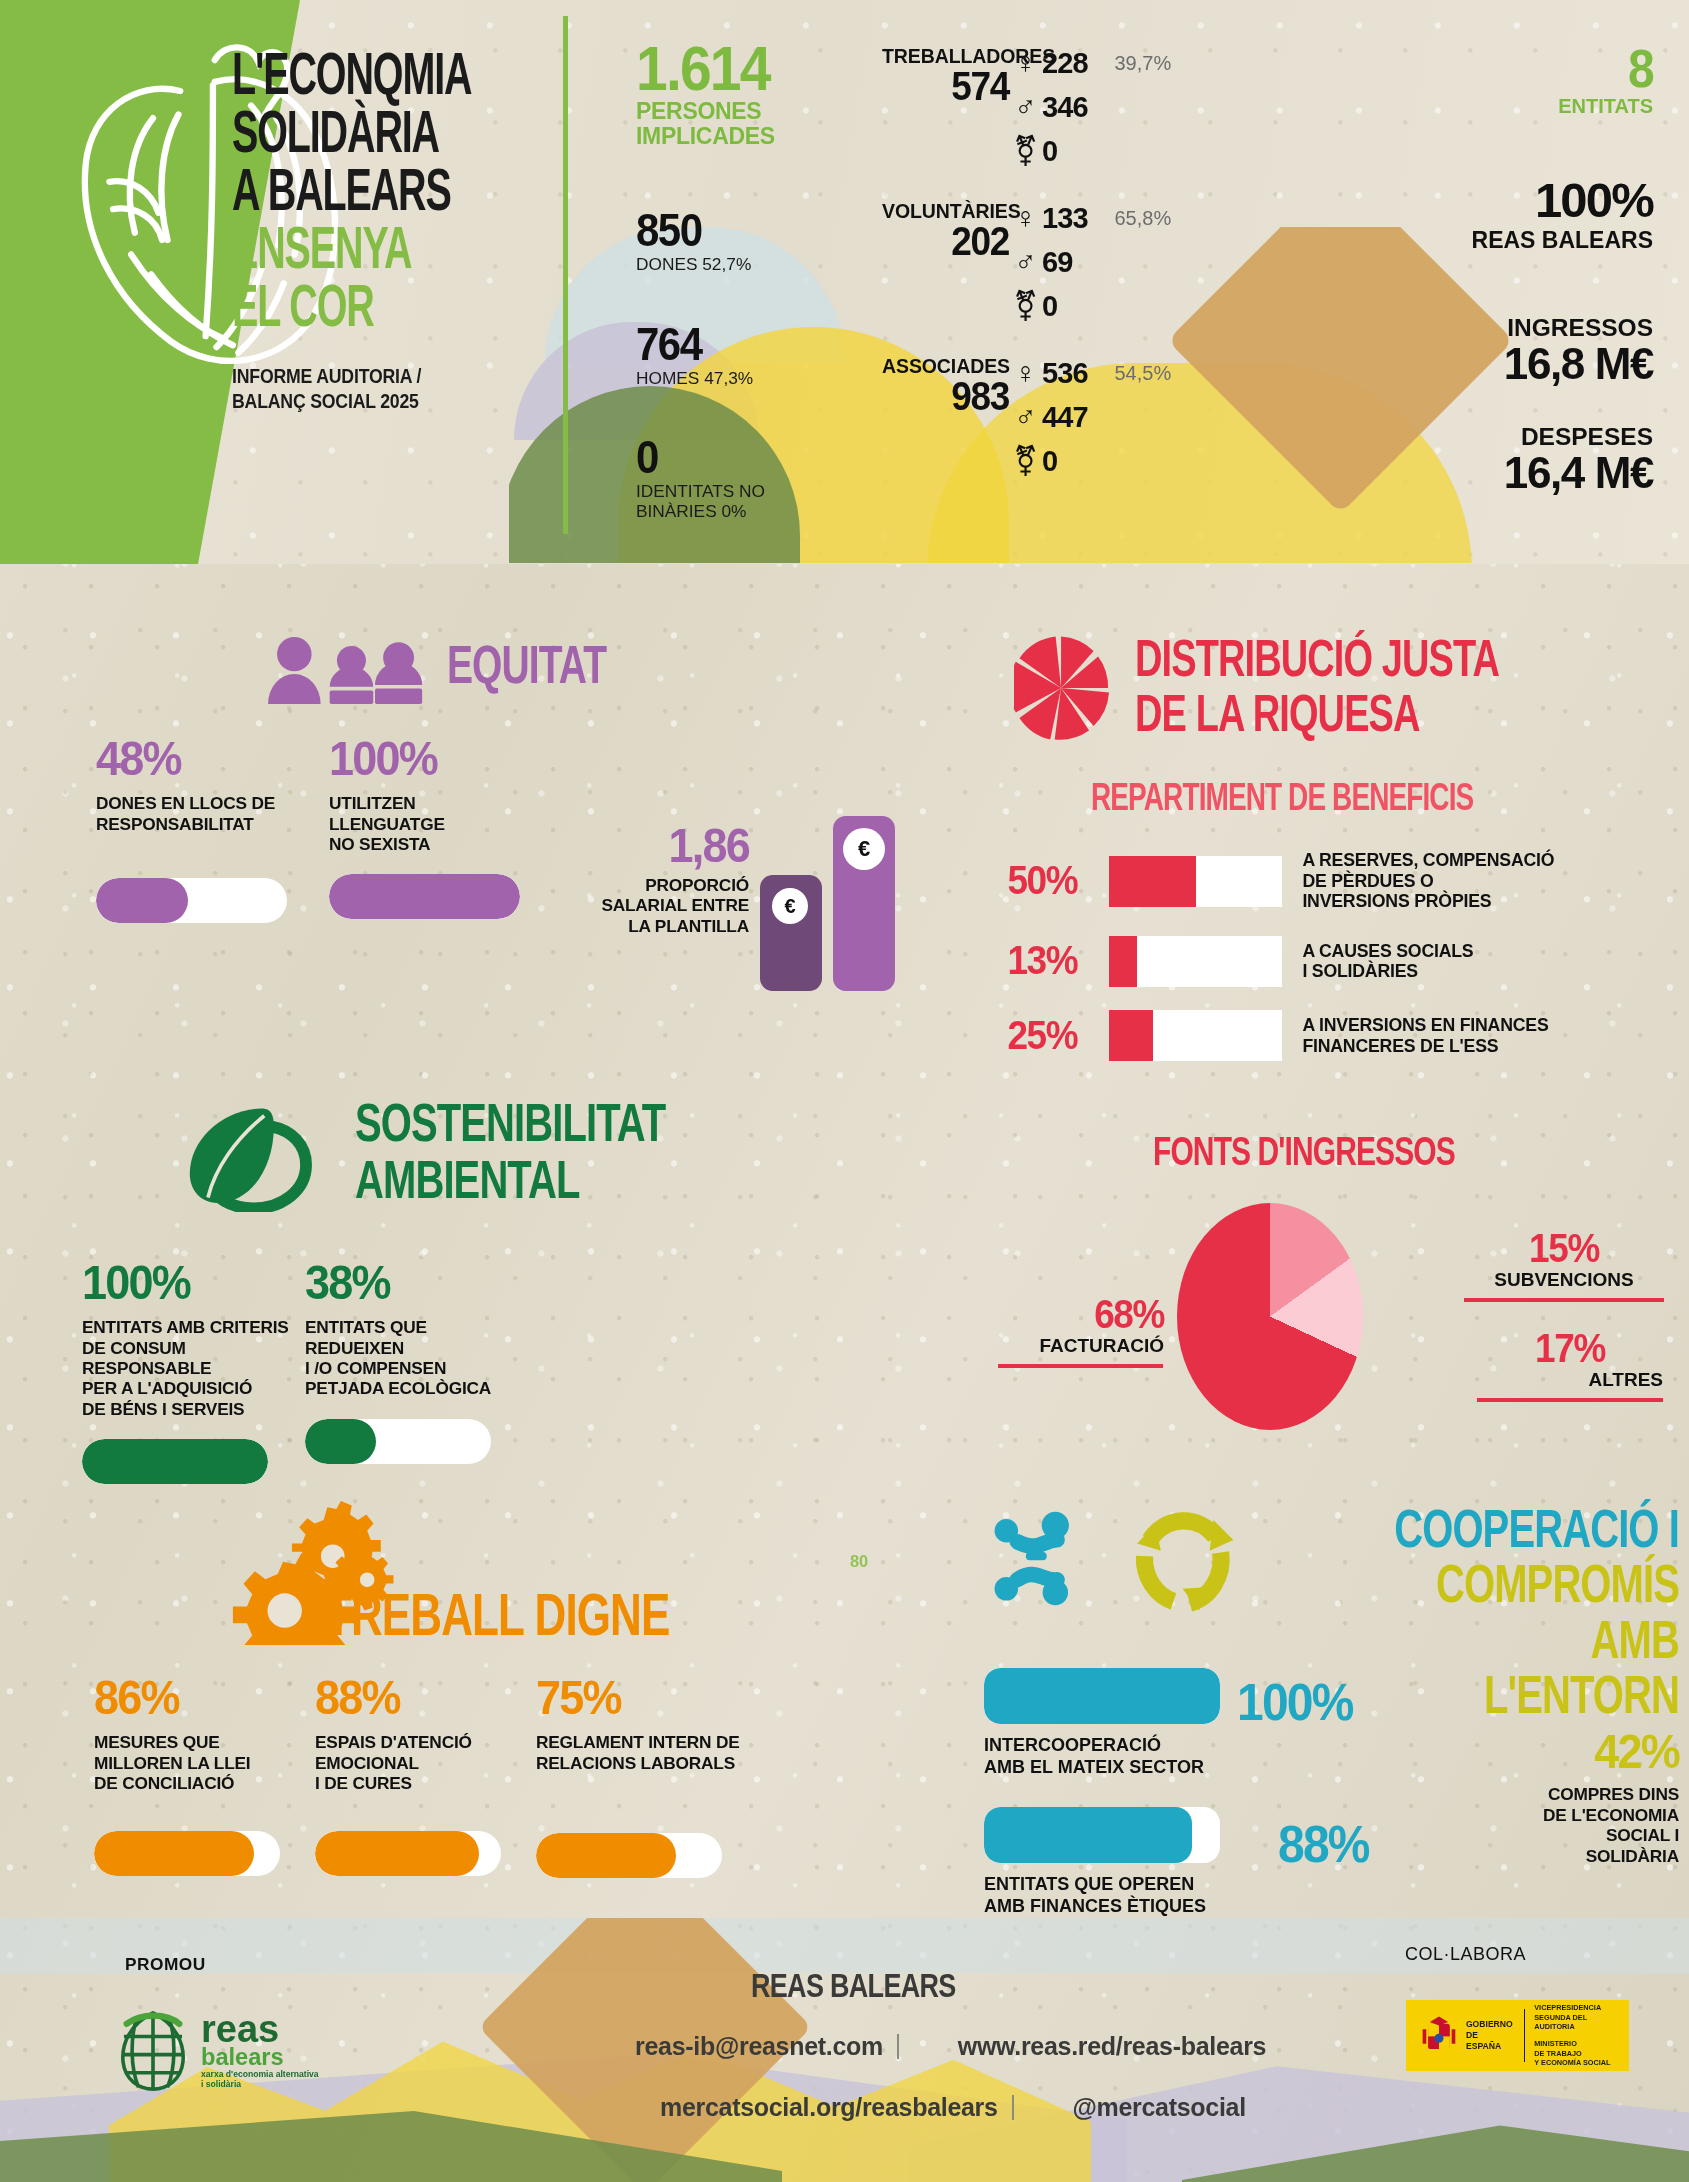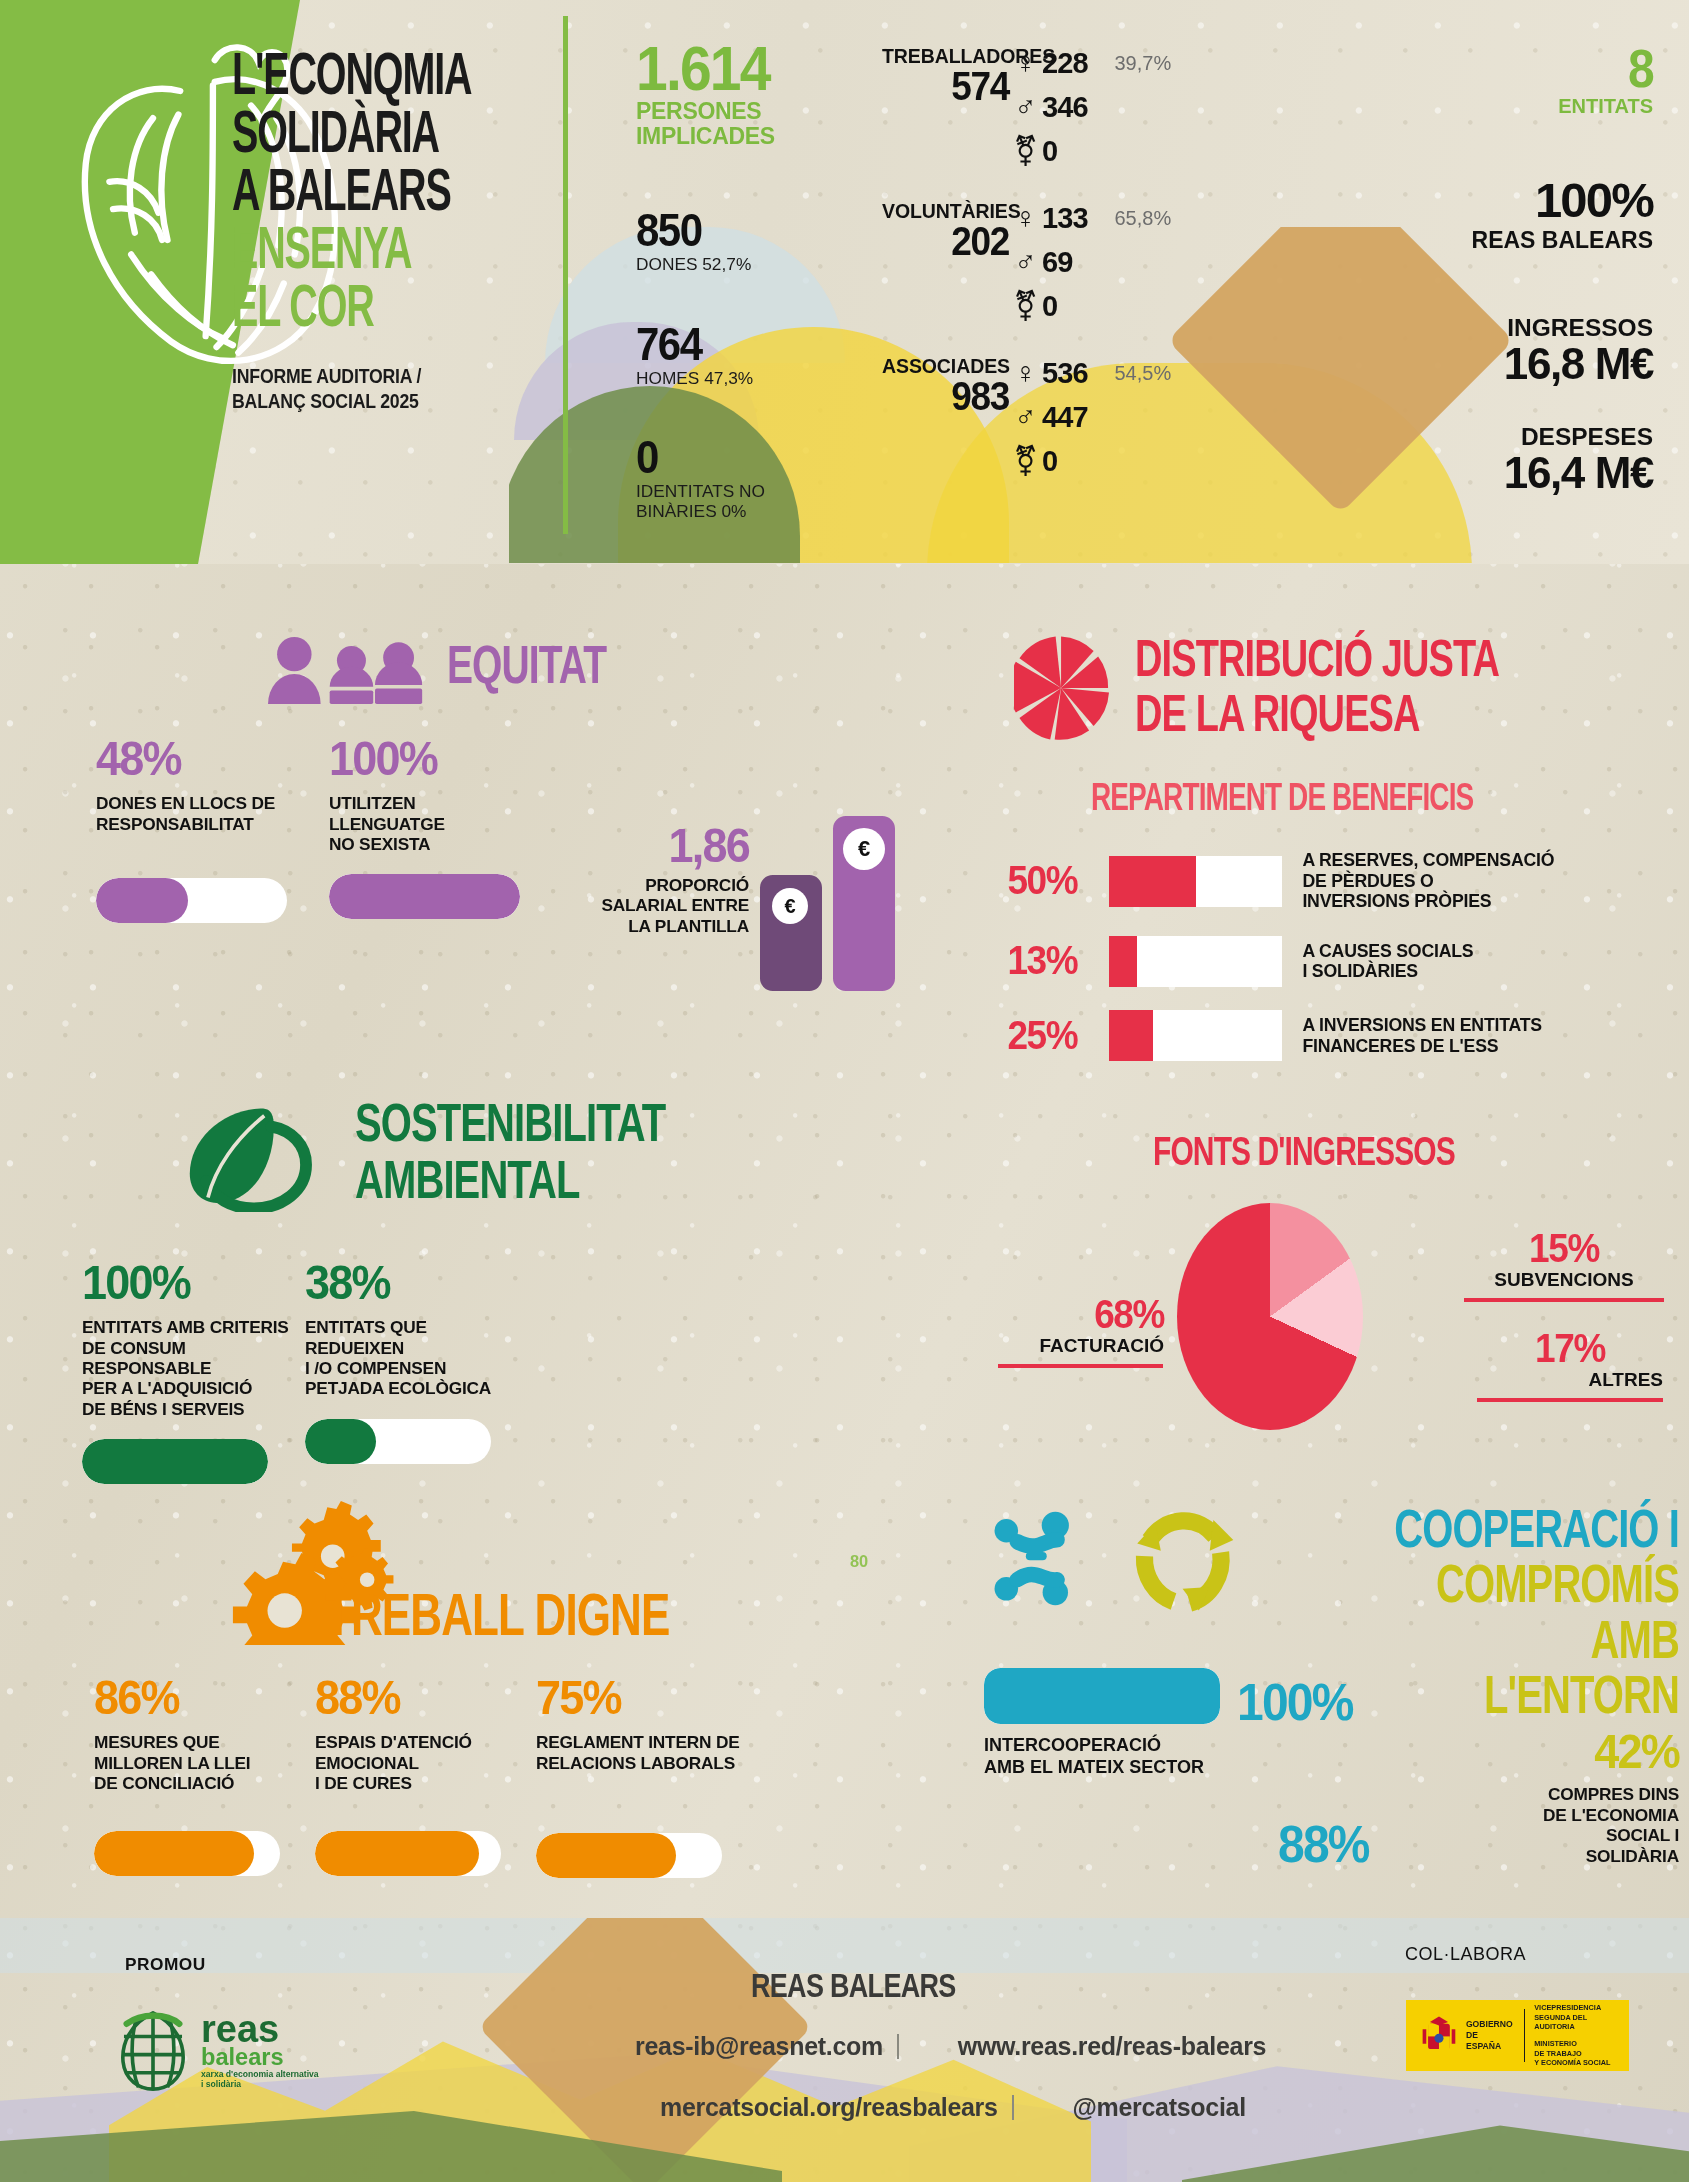--- a/index.html
+++ b/index.html
@@ -384,21 +384,21 @@
           <i style="width:16%"></i>
         </div>
       <div class="dj-lbl" style="white-space:pre-line">A CAUSES SOCIALS
 I SOLIDÀRIES</div>
     </div>
     <div class="dj-row">
       <div class="dj-pct">25%</div>
       <div class="dj-bar">
           <i style="width:25%"></i>
         </div>
-      <div class="dj-lbl" style="white-space:pre-line">A INVERSIONS EN ENTITATS
+      <div class="dj-lbl" style="white-space:pre-line">A INVERSIONS EN FINANCES
 FINANCERES DE L'ESS</div>
     </div>
   </div>
 </div>
 
 <div class="sect" style="left:982px; top:1123px; width:707px; height:300px;">
   <div class="sect-title" style="position:absolute;left:171px;top:9px;font-size:30px;color:#e63048">FONTS D'INGRESSOS</div>
 
   <div class="pie-wrap" style="left:195px; top:80px;">
     <div class="pie" style="background:conic-gradient(from 0deg, #f4909f 0 54deg, #fbccd4 54deg 115deg, #e63048 115deg 360deg);"></div>
@@ -531,20 +531,27 @@
 
   <div style="position:absolute;left:20px;top:186px;width:236px">
     <div class="coop-bar">
         <i style="width:100%"></i>
       </div>
     <div class="coop-cap" style="white-space:pre-line">INTERCOOPERACIÓ
 AMB EL MATEIX SECTOR</div>
   </div>
   <div class="coop-pct" style="position:absolute;left:273px;top:193px">100%</div>
 
+  <div style="position:absolute;left:20px;top:325px;width:236px">
+    <div class="coop-bar">
+        <i style="width:88%"></i>
+      </div>
+    <div class="coop-cap" style="white-space:pre-line">ENTITATS QUE OPEREN
+AMB FINANCES ÈTIQUES</div>
+  </div>
   <div class="coop-pct" style="position:absolute;left:314px;top:335px">88%</div>
 
   <div style="position:absolute;right:11px;top:247px;width:227px;text-align:right">
     <div class="pct" style="font-size:45px;color:#c9c317;transform-origin:right top">42%</div>
     <div class="cap" style="white-space:pre-line;margin-top:12.7px">COMPRES DINS
 DE L'ECONOMIA
 SOCIAL I
 SOLIDÀRIA</div>
   </div>
 </div>

